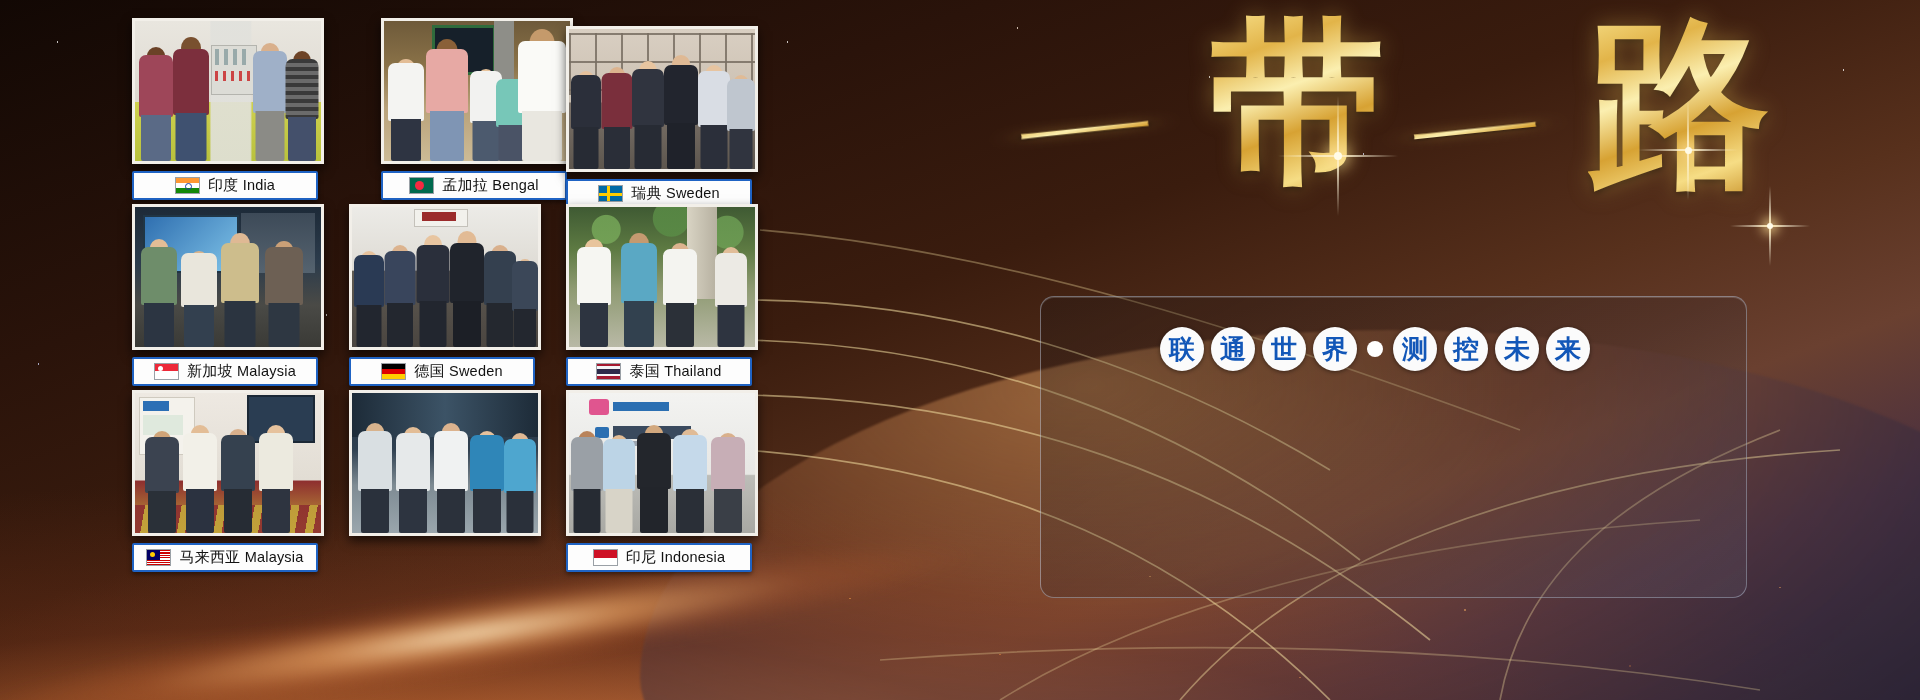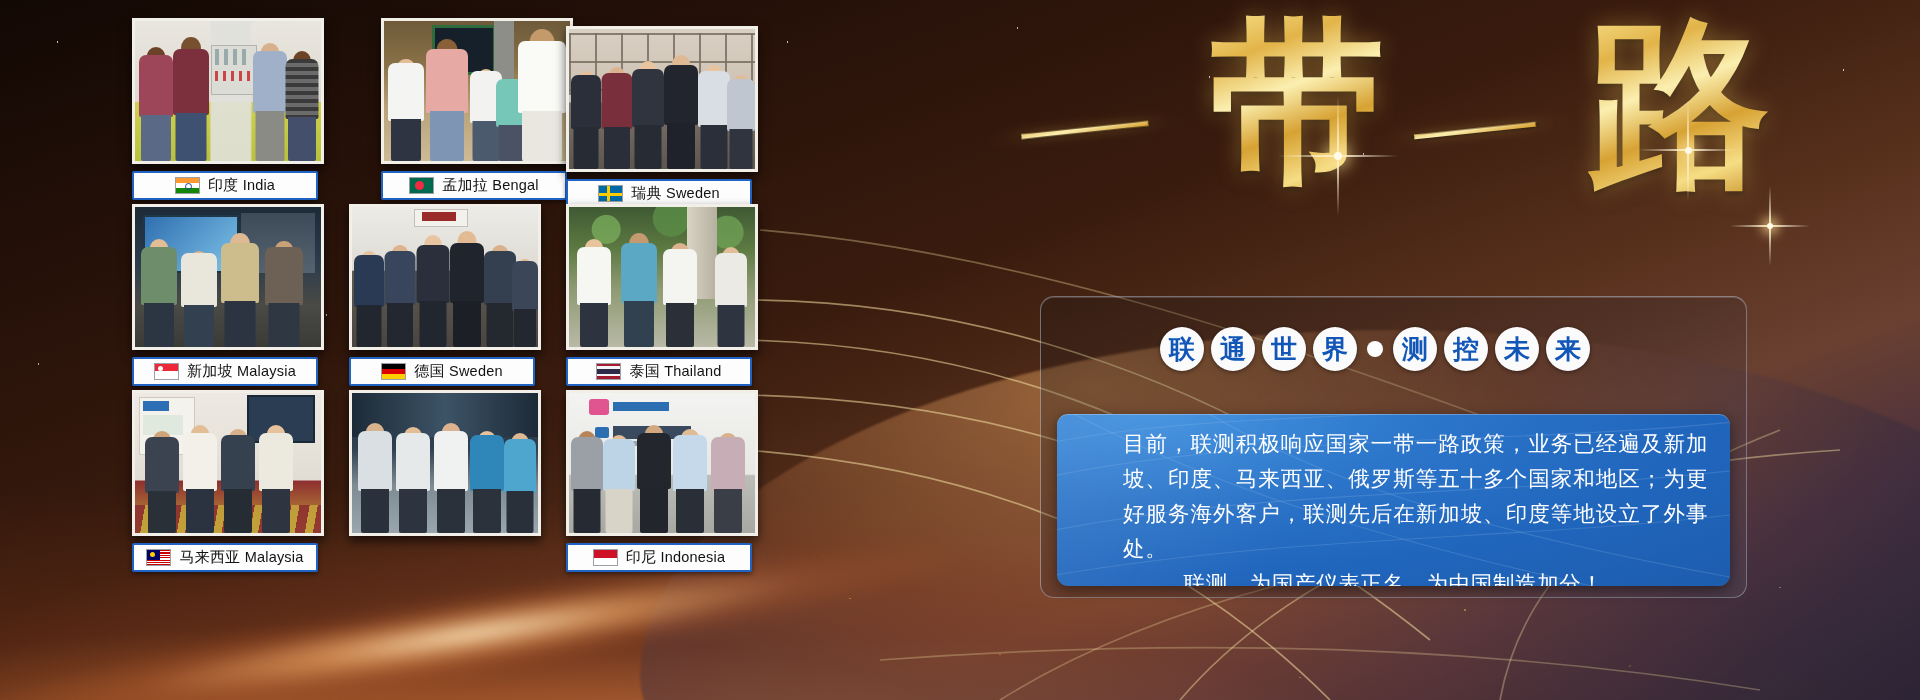--- a/index.html
+++ b/index.html
@@ -194,36 +194,20 @@
     <span class="sc">通</span>
     <span class="sc">世</span>
     <span class="sc">界</span>
     <span class="sdot"></span>
     <span class="sc">测</span>
     <span class="sc">控</span>
     <span class="sc">未</span>
     <span class="sc">来</span>
   </div>
 
-  <div class="textbox">
-    <svg class="swirl" width="673" height="172" viewBox="0 0 673 172">
-      <g fill="none" stroke="#bcd9f5" stroke-width="1.1" stroke-opacity=".55">
-        <path d="M-40 36 C 150 -10, 420 10, 713 -26"></path>
-        <path d="M-40 70 C 180 16, 460 34, 713 4"></path>
-        <path d="M-40 124 C 200 70, 470 84, 713 52"></path>
-        <path d="M-40 168 C 220 118, 480 128, 713 96"></path>
-        <path d="M120 -20 C 240 60, 420 120, 713 170"></path>
-        <path d="M-20 -20 C 140 70, 330 130, 600 186"></path>
-      </g>
-    </svg>
-    <div class="ptxt">
-      <span class="ind">目前，联测积极响应国家一带一路政策，业务已经遍及新加坡、印度、马来西亚、俄罗斯等五十多个国家和地区；为更好服务海外客户，联测先后在新加坡、印度等地设立了外事处。</span>
-      <span class="ctr">联测，为国产仪表正名，为中国制造加分！</span>
-    </div>
-  </div>
 
   <div class="grid">
 
     <div class="cell" style="left:0px;top:0px;">
       <div class="photo">
         <div class="ph-bg" style="background:linear-gradient(180deg,#e9e6df 0%,#dedad1 58%,#cfd04f 58%,#b9c23c 100%);"></div>
         <div class="room" style="background:linear-gradient(90deg,rgba(0,0,0,0) 40%,rgba(225,225,220,.9) 41% 62%,rgba(0,0,0,0) 63%);"></div>
         <div style="position:absolute;left:76px;top:24px;width:44px;height:48px;background:#dcdcd6;border:1px solid #b4b4ae;"></div>
         <div style="position:absolute;left:80px;top:28px;width:36px;height:16px;background:repeating-linear-gradient(90deg,#9aa 0 4px,#dcdcd6 4px 9px);"></div>
         <div style="position:absolute;left:80px;top:50px;width:36px;height:10px;background:repeating-linear-gradient(90deg,#c44 0 3px,#dcdcd6 3px 8px);"></div>

